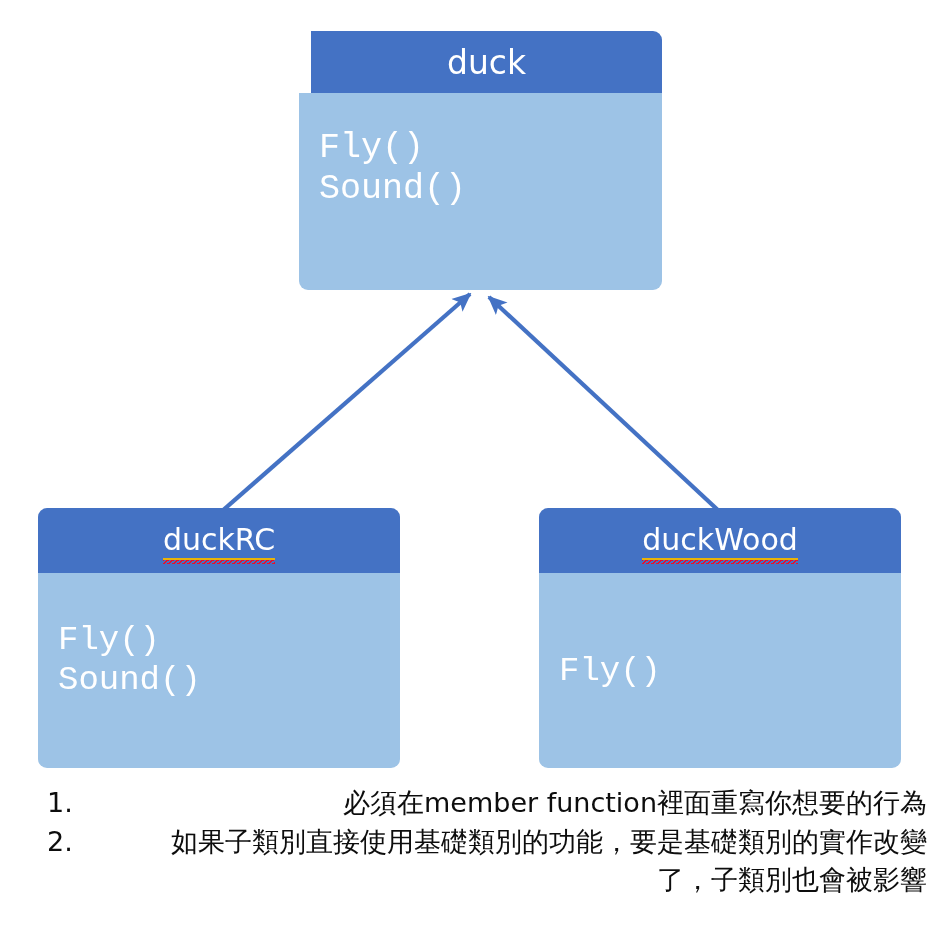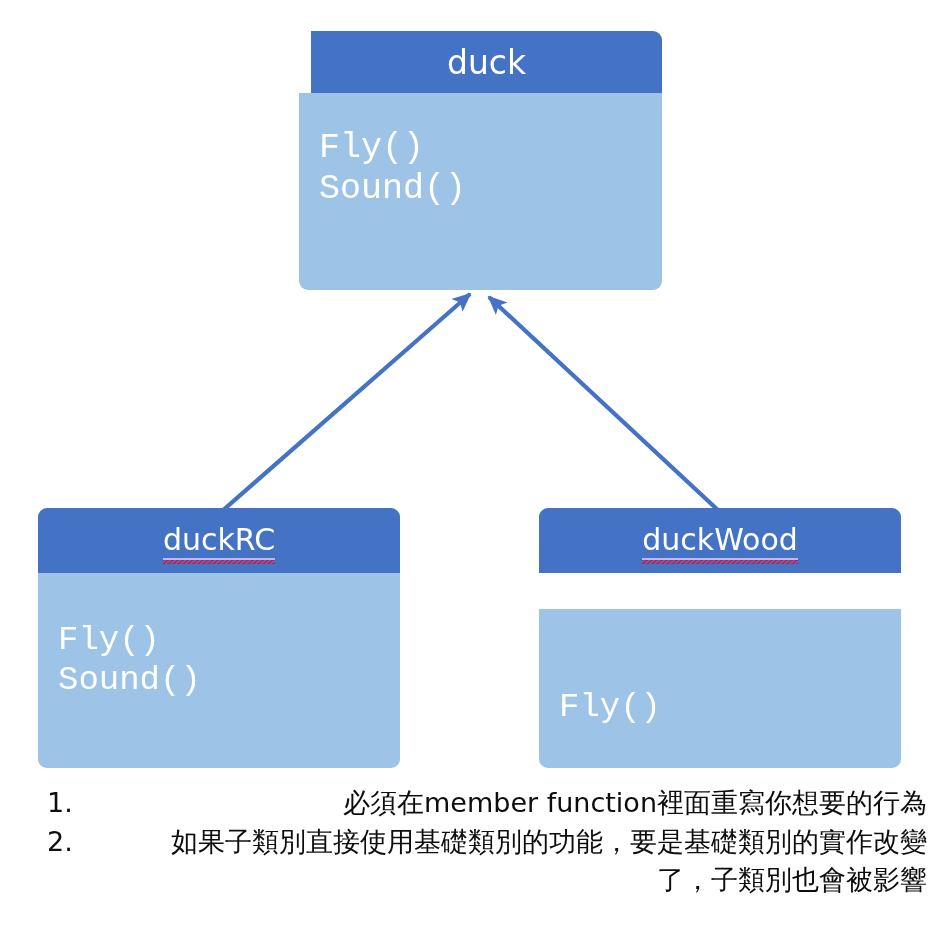--- a/index.html
+++ b/index.html
@@ -44,21 +44,21 @@
     white-space: pre;
     line-height: 1.18;
   }
   .uml-title-text {
     position: relative;
     display: inline-block;
     text-decoration: none;
   }
   
   .underlined .uml-title-text {
-    border-bottom: 2px solid #c4b5fd;
+    border-bottom: 2px solid #eab308;
     padding-bottom: 1px;
   }
   
   .spellcheck .uml-title-text::after {
     content: "";
     position: absolute;
     left: 0;
     right: 0;
     bottom: -6px;
     height: 4px;
@@ -72,21 +72,21 @@
 
   
   #box-duck      { left: 299px; top: 31px;  width: 363px; height: 259px; }
   #box-duck .uml-header { height: 62px; font-size: 33px; }
   #box-duck .uml-body   { padding: 35px 0 0 20px; font-size: 35px; }
 
   #box-duckrc    { left: 38px;  top: 508px; width: 362px; height: 260px; }
   #box-duckrc .uml-header { height: 65px; font-size: 30px; }
   #box-duckrc .uml-body   { padding: 47px 0 0 20px; font-size: 34px; }
 
-  #box-duckwood  { left: 539px; top: 508px; width: 362px; height: 260px; gap: 36px; }
+  #box-duckwood  { left: 539px; top: 508px; width: 362px; height: 260px; }
   #box-duckwood .uml-header { height: 65px; font-size: 30px; }
   #box-duckwood .uml-body   { padding: 78px 0 0 20px; font-size: 34px; }
 
   
   #connectors {
     position: absolute;
     left: 0; top: 0;
     width: 939px; height: 940px;
     pointer-events: none;
   }

